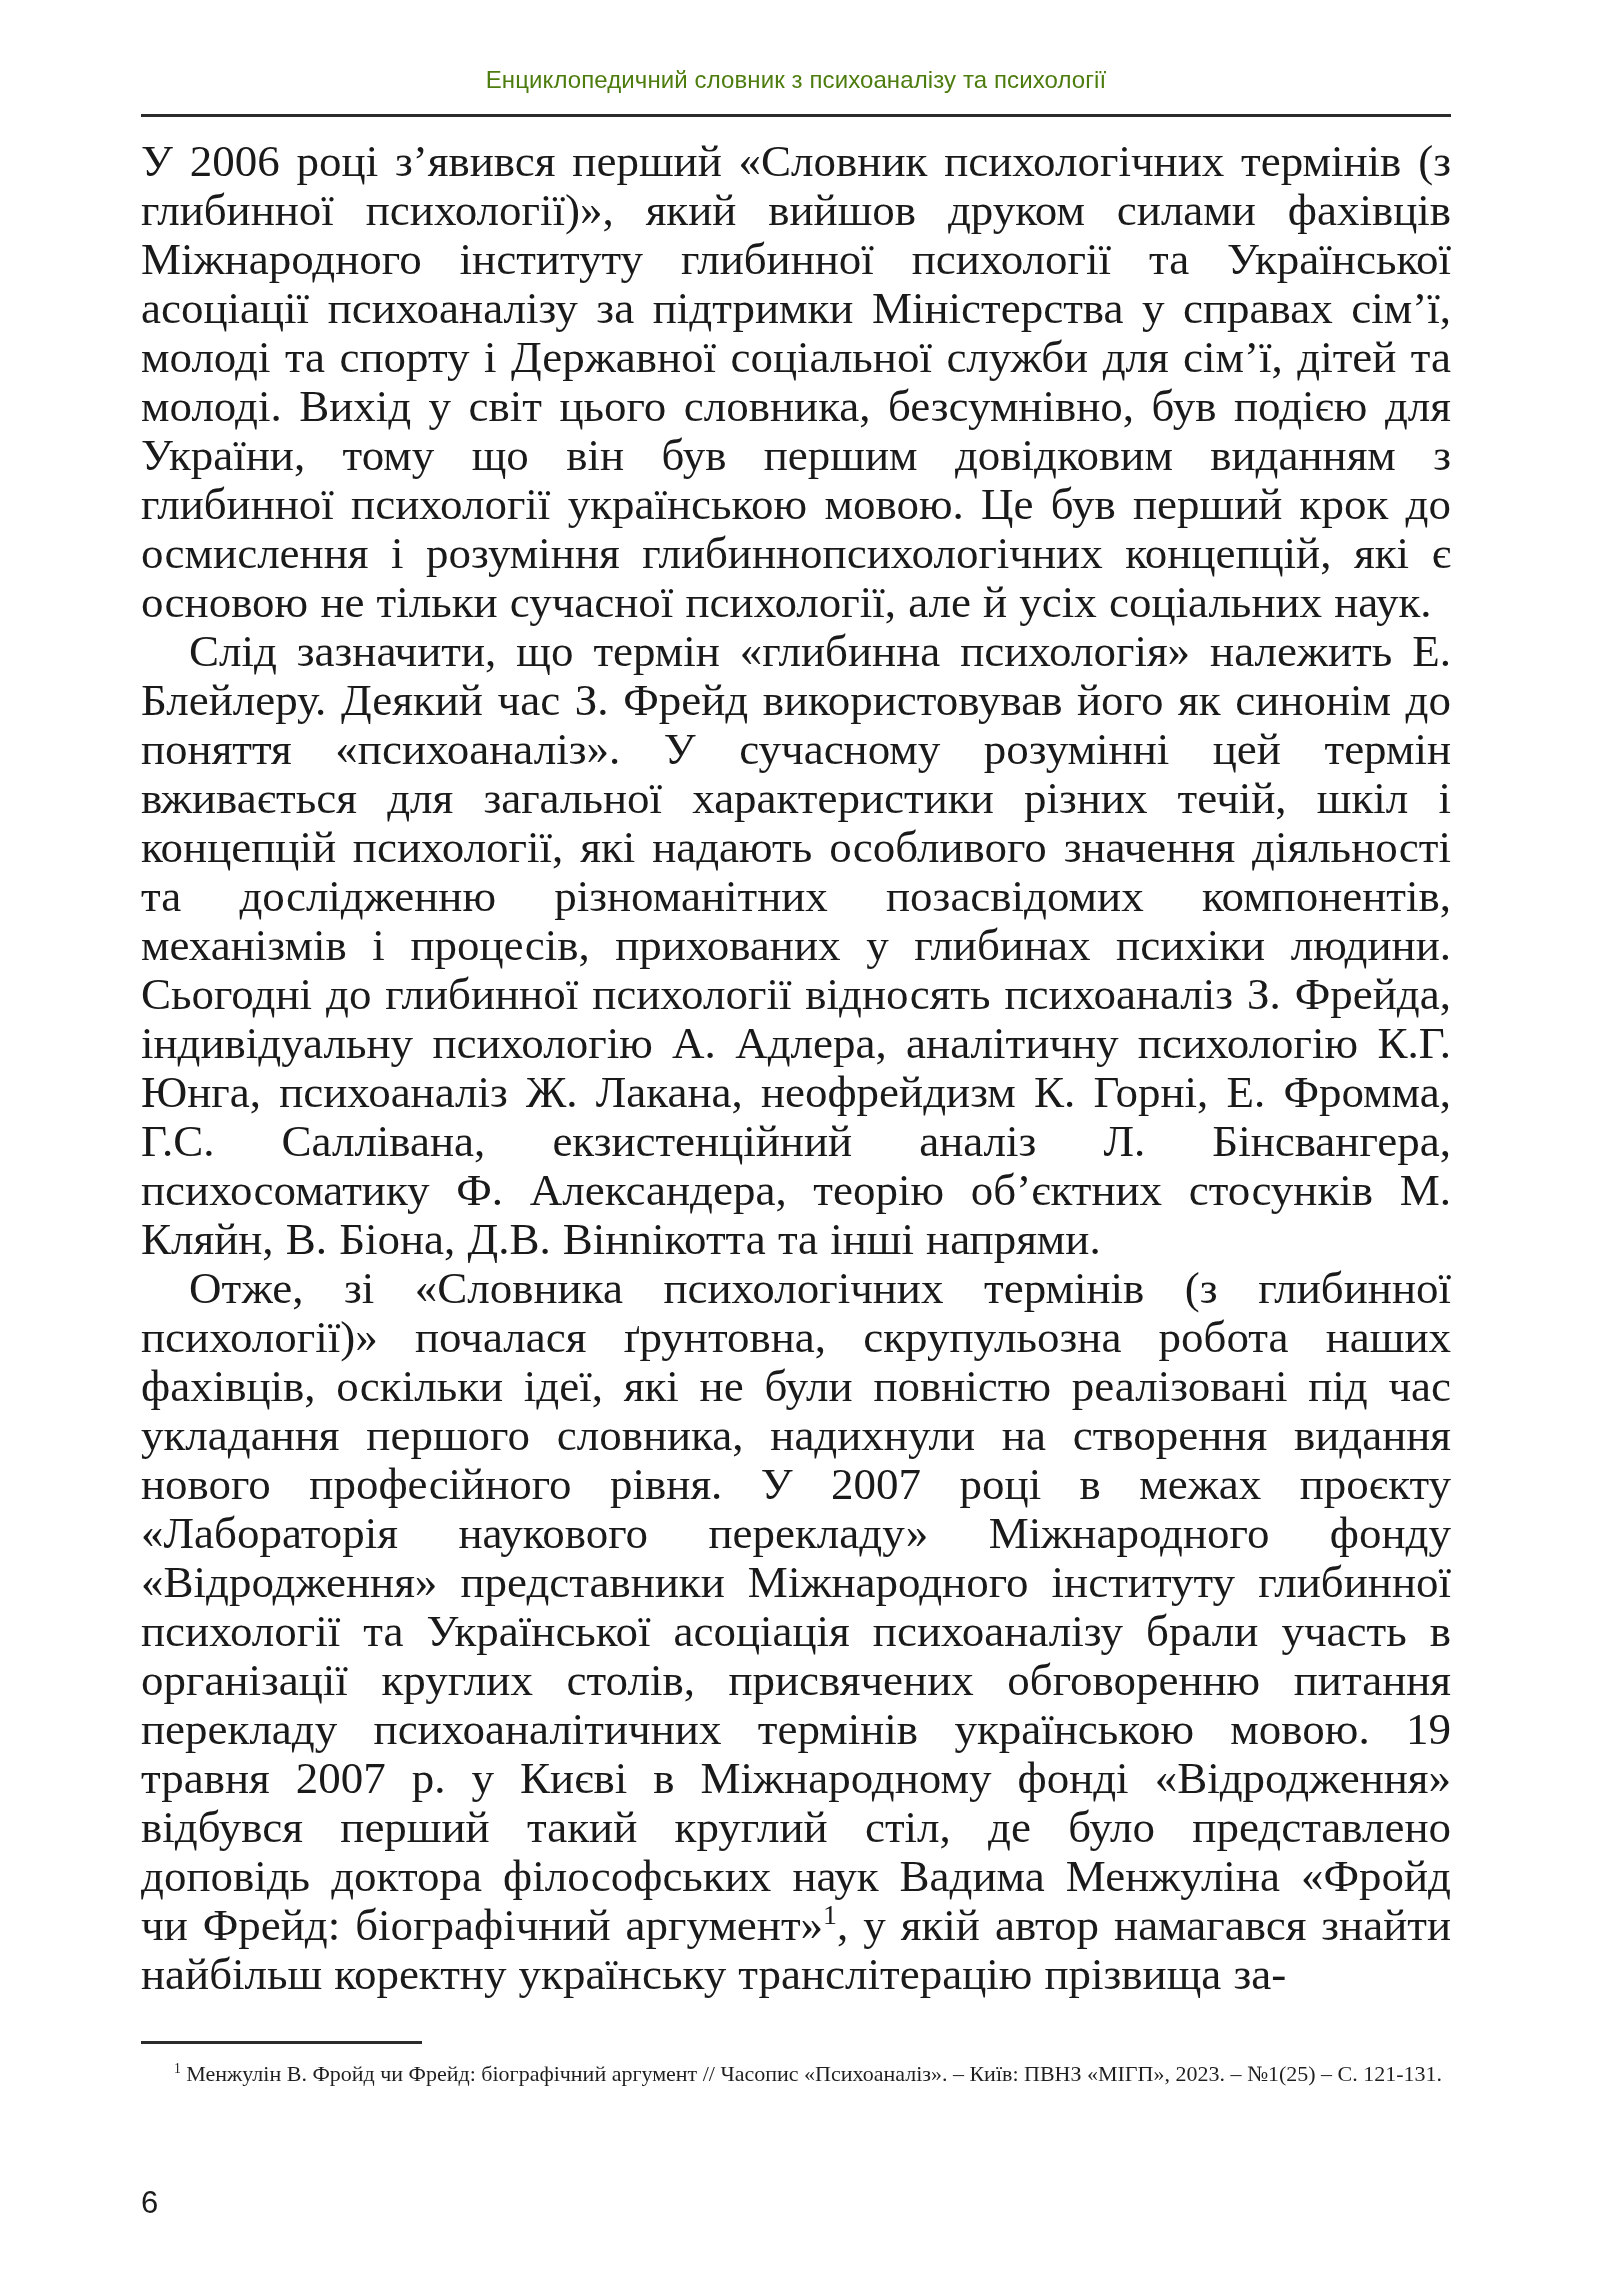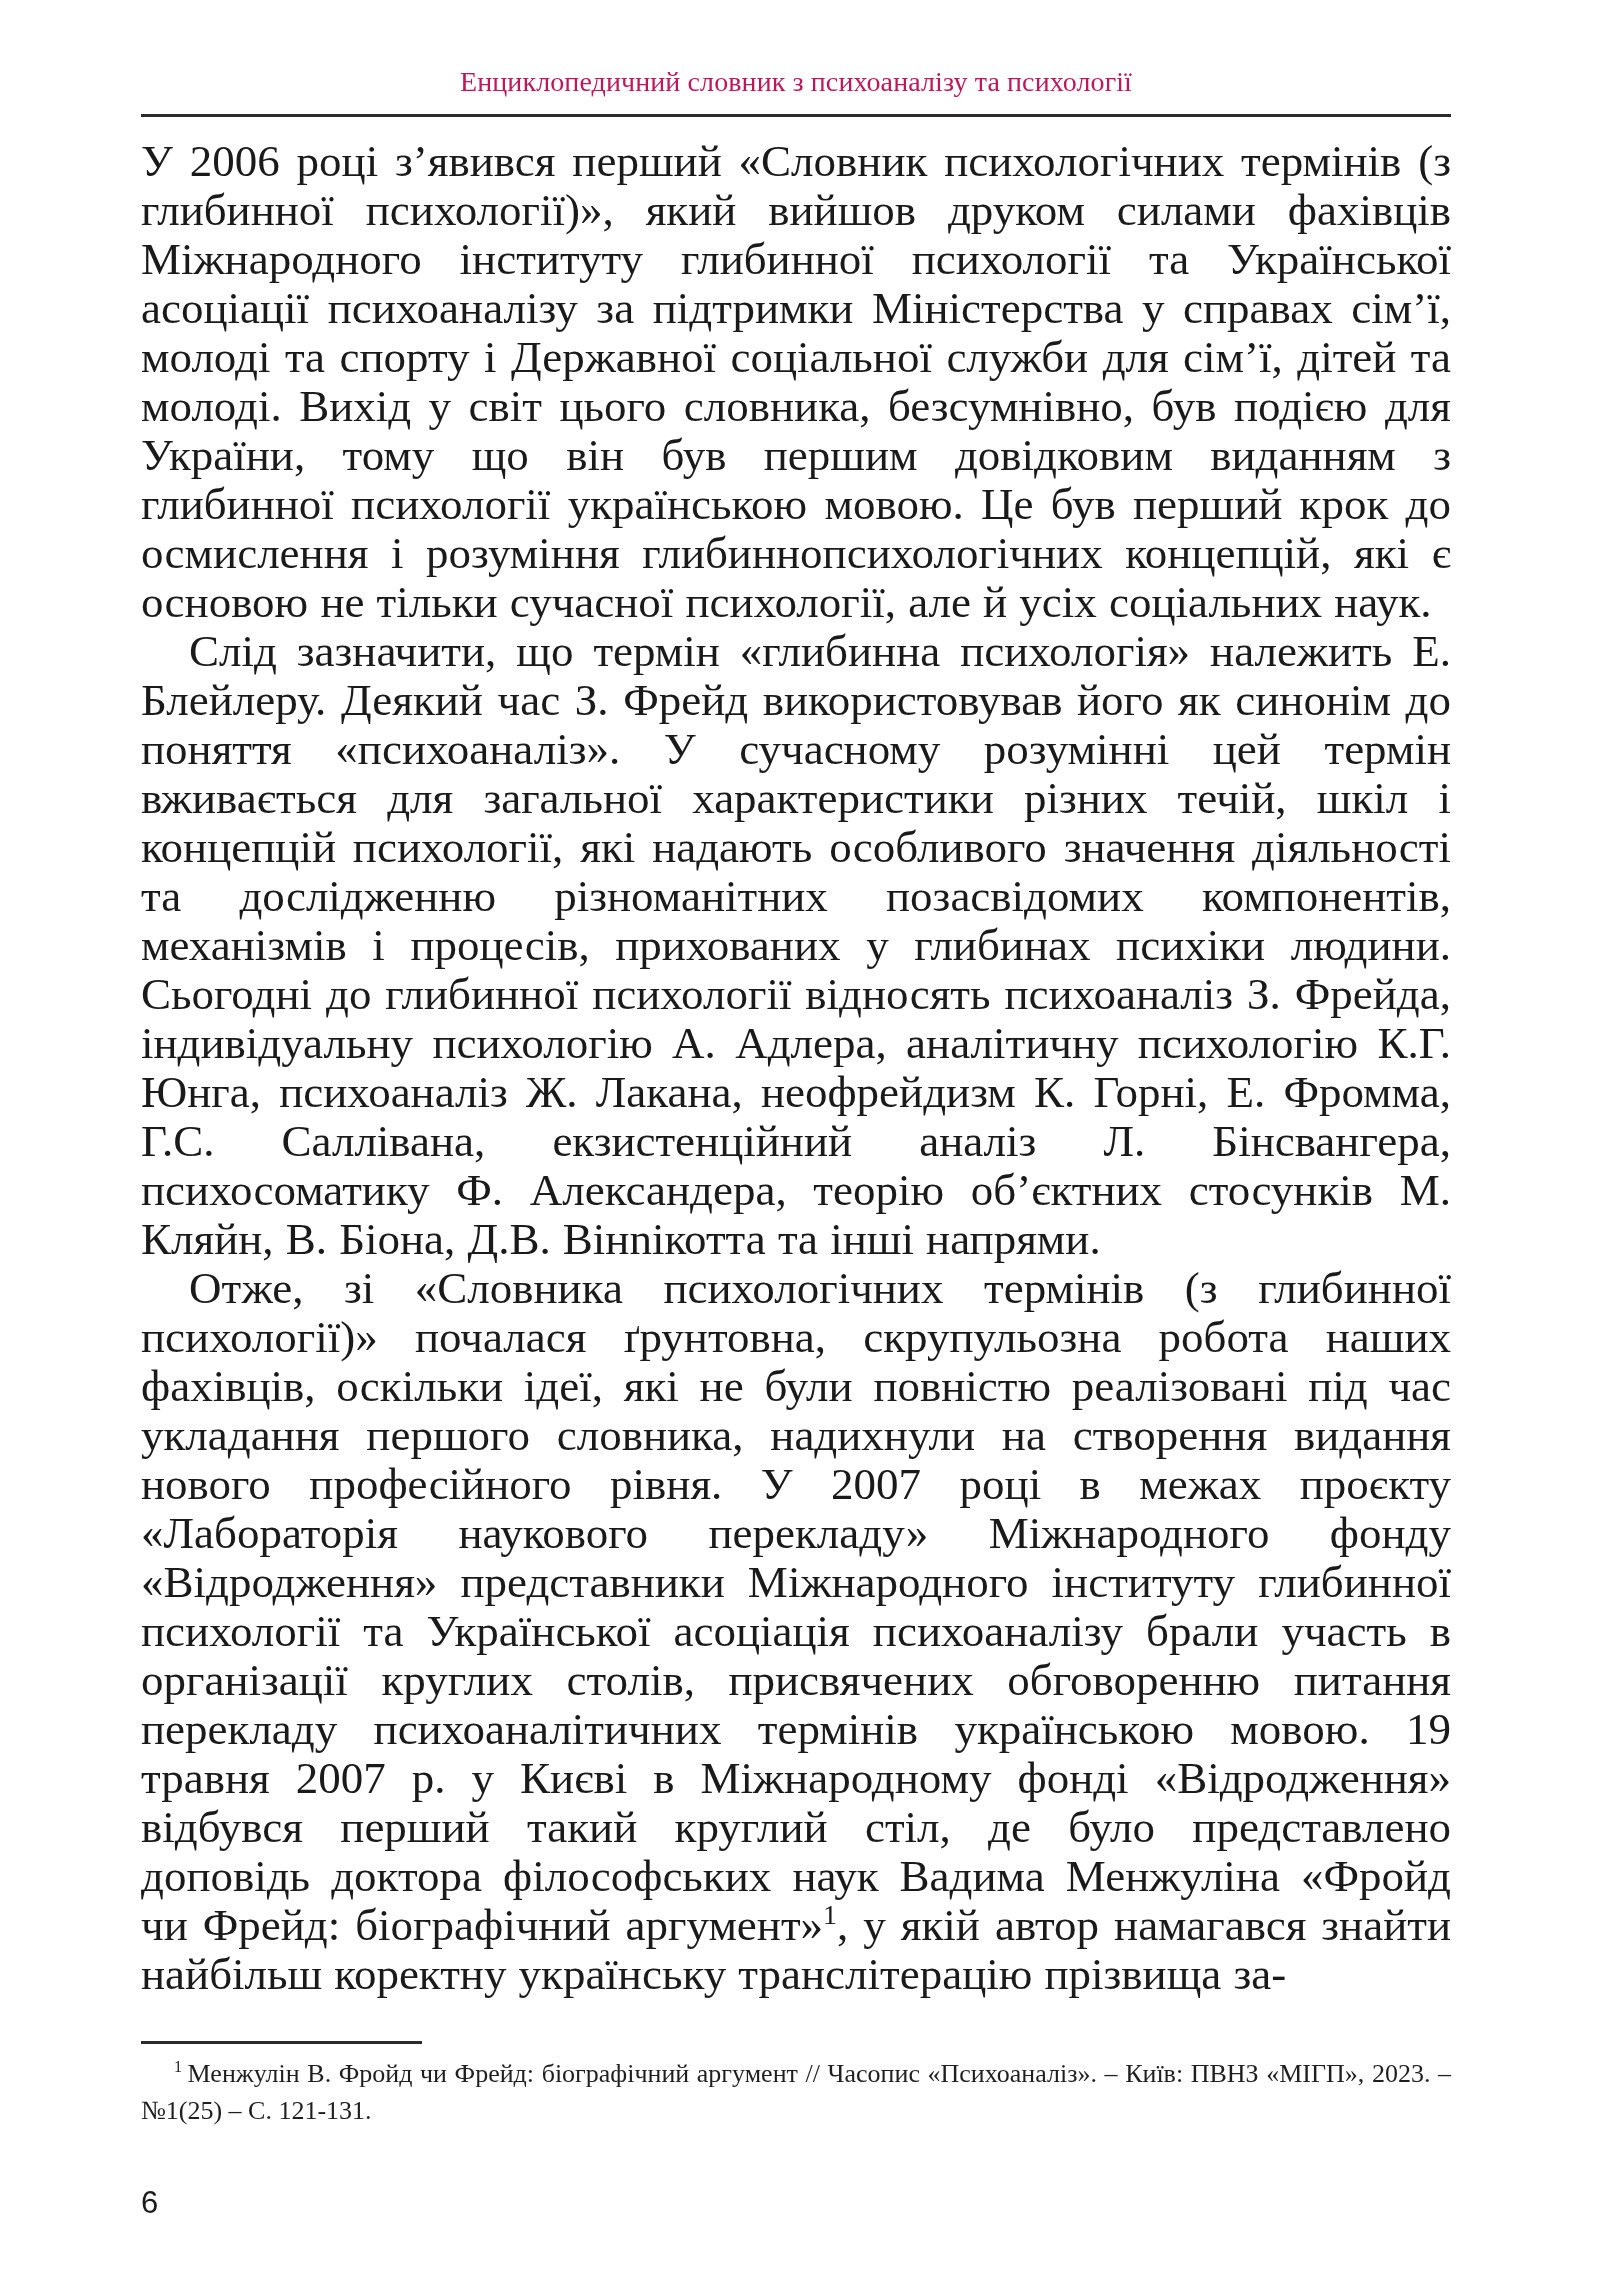--- a/index.html
+++ b/index.html
@@ -18,24 +18,24 @@
     color: #1a1a1a;
   }
 
   
   .running-head {
     position: absolute;
     left: 141px;
     top: 66px;
     width: 1310px;
     text-align: center;
-    font-family: Liberation Serif, serif;
-    font-size: 28px;
+    font-family: Liberation Sans, sans-serif;
+    font-size: 24px;
     letter-spacing: 0.1px;
-    color: #be185d;
+    color: #4d7c0f;
     white-space: nowrap;
   }
 
   .head-rule {
     position: absolute;
     left: 141px;
     top: 114px;
     width: 1310px;
     height: 2.8px;
     background: #2b2b2b;
@@ -79,21 +79,21 @@
     height: 2.8px;
     background: #2b2b2b;
   }
 
   .footnote {
     position: absolute;
     left: 141px;
     top: 2055px;
     width: 1310px;
     margin: 0;
-    font-size: 26px;
+    font-size: 22px;
     line-height: 37px;
     text-align: justify;
     text-indent: 33px;
     color: #1f1f1f;
   }
 
   .footnote .fn-marker {
     font-size: 0.62em;
     vertical-align: super;
     line-height: 0;

